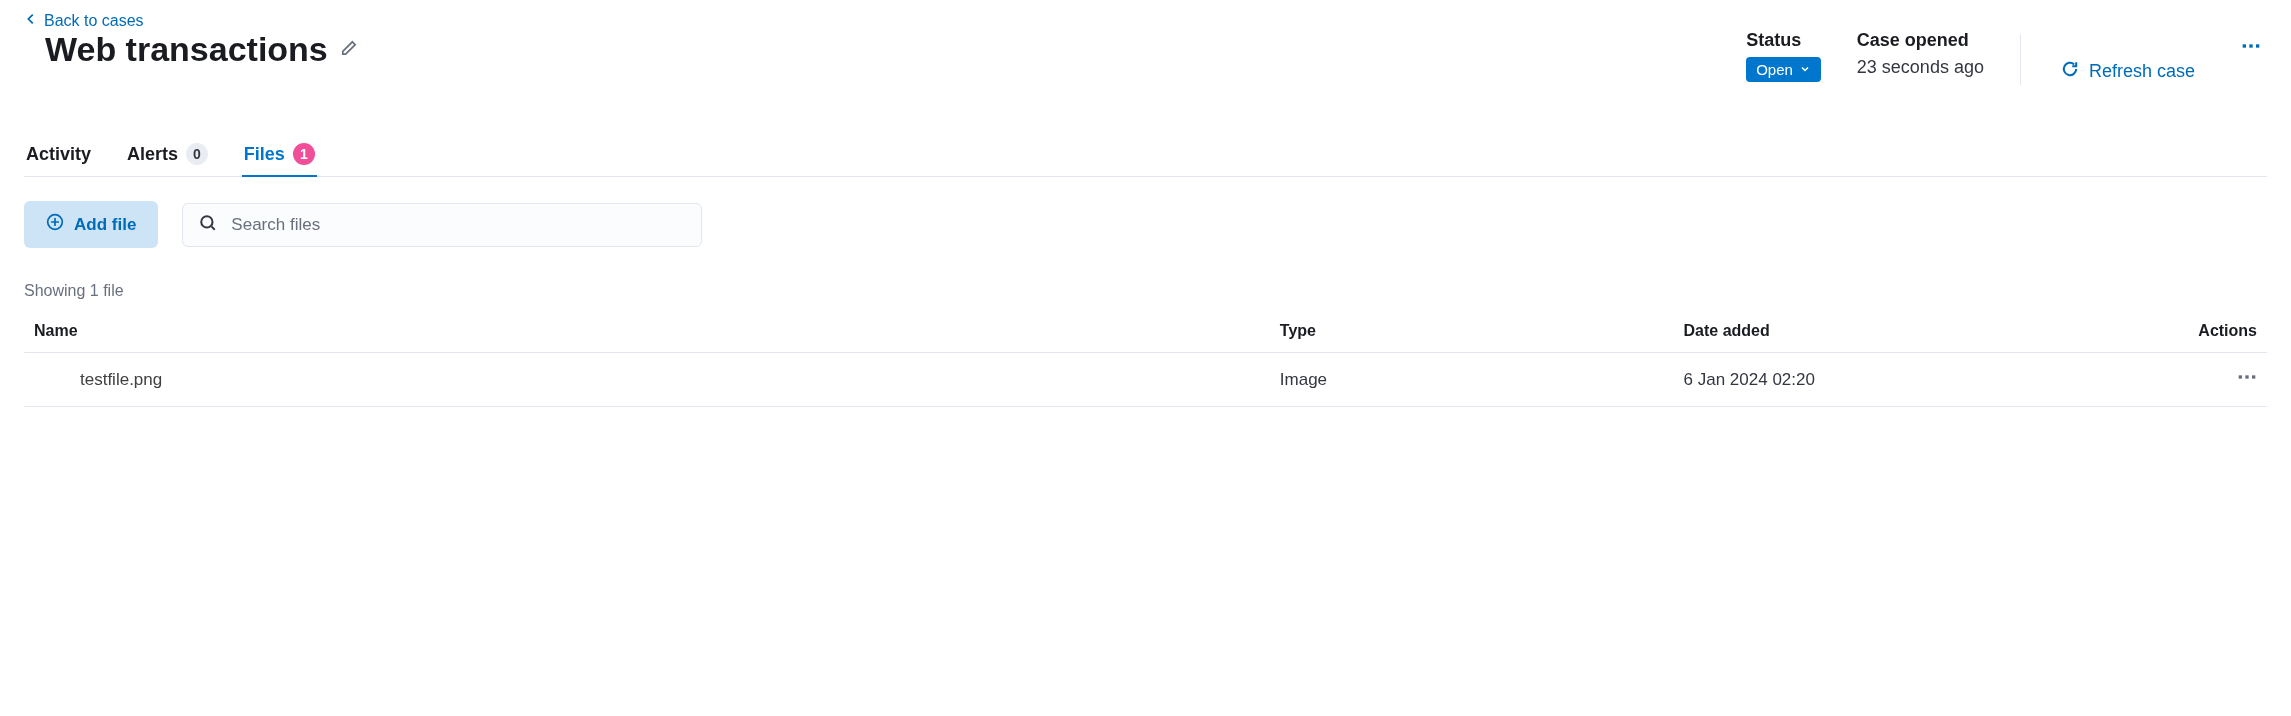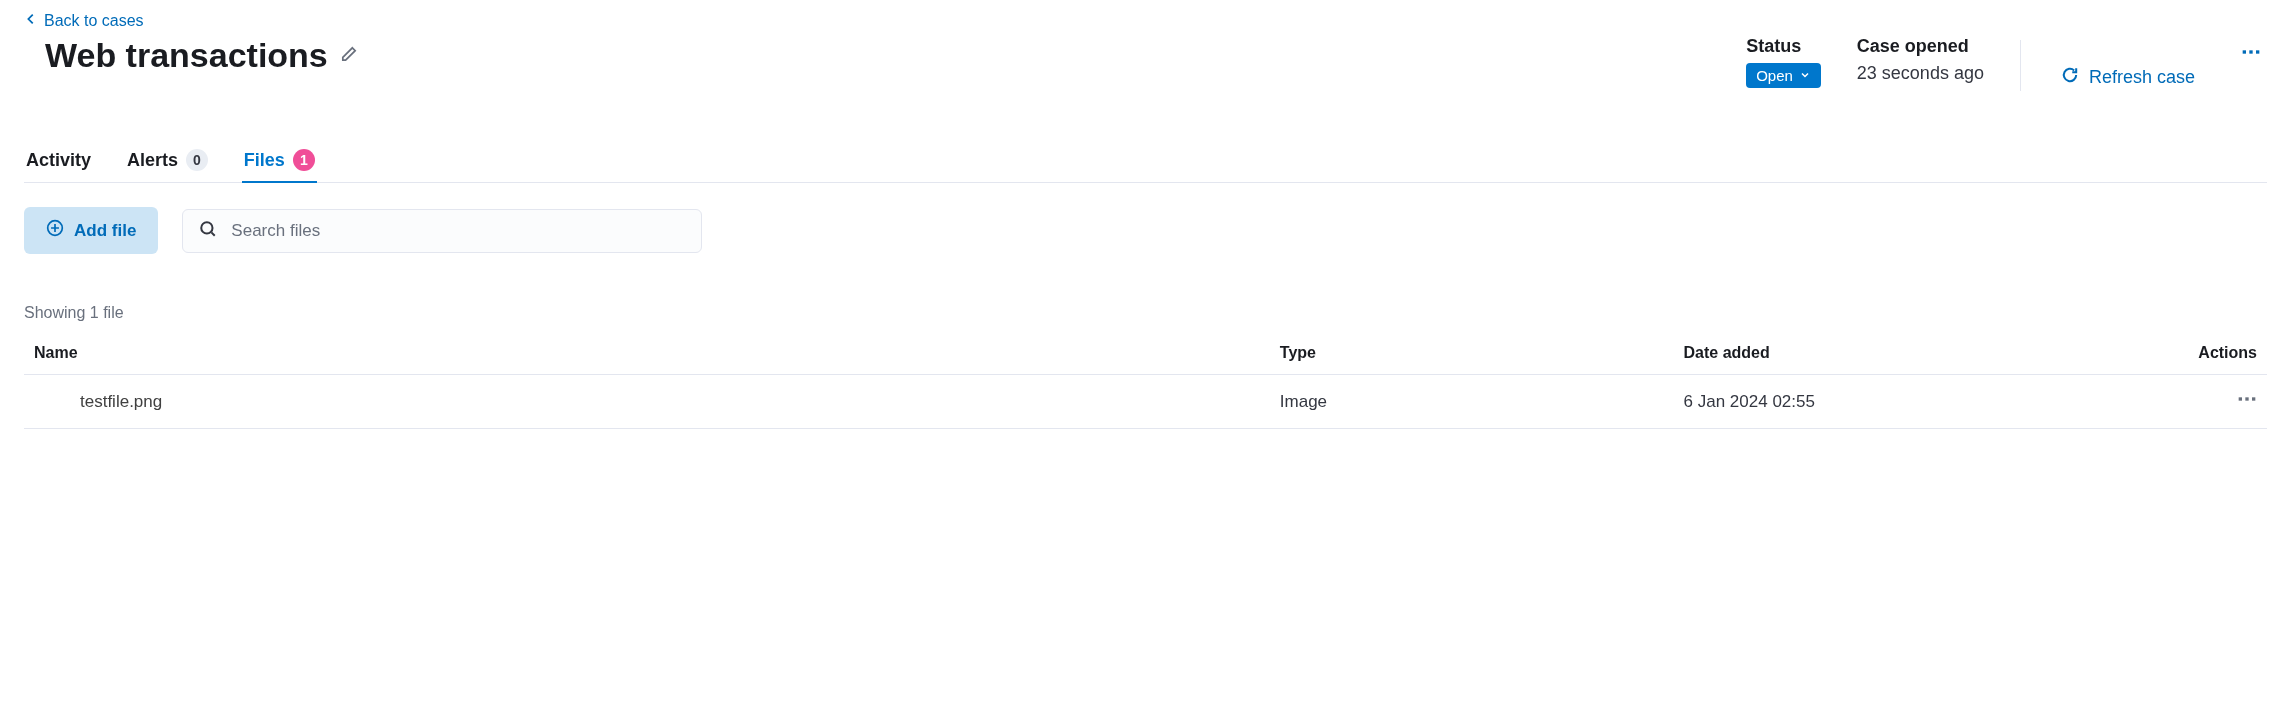--- a/index.html
+++ b/index.html
@@ -11,21 +11,20 @@
     padding: 12px 24px 32px 24px;
   }
   a { text-decoration: none; }
 
   .back-link {
     display: inline-flex;
     align-items: center;
     gap: 6px;
     color: #006bb8;
     font-size: 16px;
-    margin-bottom: 6px;
     cursor: pointer;
   }
   .back-link svg { width: 14px; height: 14px; }
 
   .header-row {
     display: flex;
     align-items: flex-start;
     justify-content: space-between;
     gap: 24px;
   }
@@ -167,21 +166,21 @@
     border: none;
     outline: none;
     font-size: 17px;
     background: transparent;
     flex: 1;
     color: #343741;
   }
   .search-input::placeholder { color: #69707d; }
 
   .showing {
-    margin-top: 50px;
+    margin-top: 34px;
     color: #69707d;
     font-size: 16px;
   }
 
   table.files {
     width: 100%;
     border-collapse: collapse;
     margin-top: 10px;
   }
   table.files th {
@@ -308,21 +307,21 @@
       <th>Name</th>
       <th style="width:18%">Type</th>
       <th style="width:22%">Date added</th>
       <th class="actions-col" style="width:100px">Actions</th>
     </tr>
   </thead>
   <tbody>
     <tr>
       <td><a class="file-link">testfile.png</a></td>
       <td>Image</td>
-      <td>6 Jan 2024 02:55</td>
+      <td>6 Jan 2024 02:20</td>
       <td class="actions-cell">
         <span class="row-actions">
           <span>
             <svg viewBox="0 0 24 24" fill="currentColor">
                 <rect x="2" y="10" width="4" height="4"></rect>
                 <rect x="10" y="10" width="4" height="4"></rect>
                 <rect x="18" y="10" width="4" height="4"></rect>
               </svg>
           </span>
         </span>

